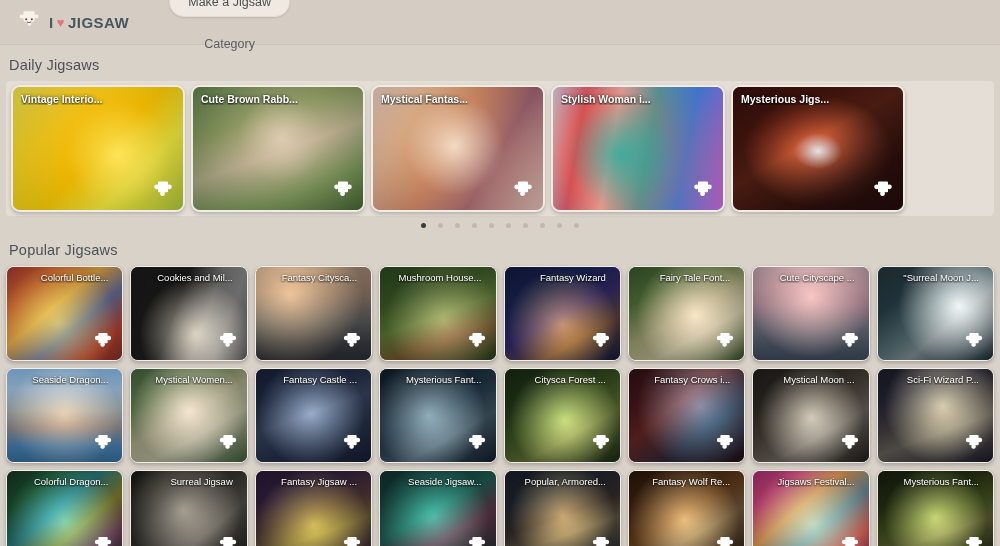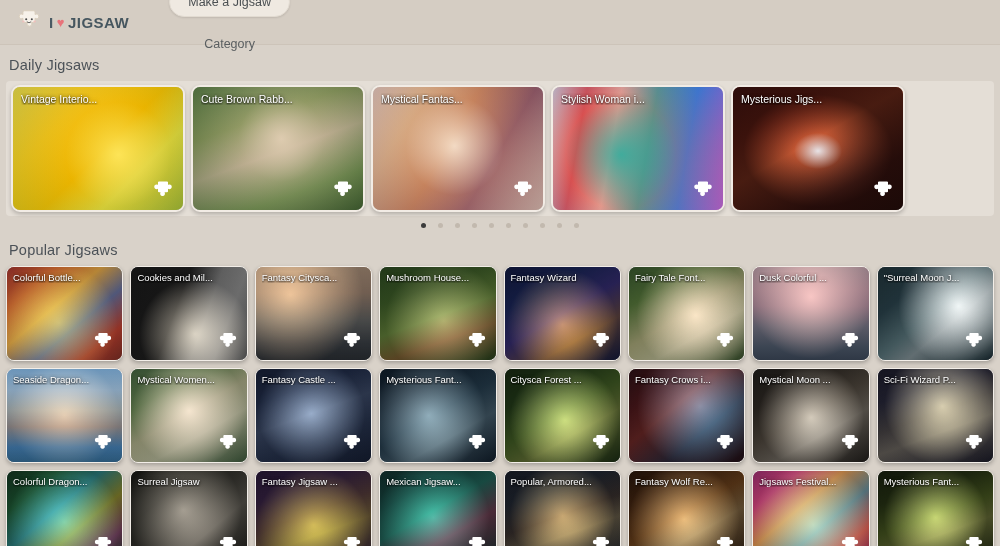--- a/index.html
+++ b/index.html
@@ -47,21 +47,21 @@
   }
 
   
   .section-title {
     font-size: 14.5px; color: #4b5157;
     padding: 12px 0 8px 9px;
     letter-spacing: .2px;
   }
 
   
-  #daily-wrap { padding: 0 6px; }
+  #daily-wrap { padding: 0 6px; font-weight: bold; }
   #daily-strip {
     display: flex; gap: 6px;
     background: #e4ded6;
     border-radius: 4px;
     padding: 4px 5px;
   }
   .daily-card {
     position: relative;
     width: 174px; height: 127px;
     border-radius: 9px;
@@ -107,20 +107,21 @@
   }
   .pop-card {
     position: relative;
     height: 95px;
     border-radius: 8px;
     overflow: hidden;
     background: #999;
     border: 1.5px solid #f3eee8;
     box-shadow: 0 2px 4px rgba(0,0,0,.25);
     cursor: pointer;
+    text-align: right;
   }
   .pop-card .thumb { position: absolute; inset: 0; }
   .pop-card .card-title { font-size: 9.5px; left: 6px; top: 5px; right: 14px; }
 
   
   .pz { display: block; width: 100%; height: 100%; }
 </style>
 </head>
 <body>
 
@@ -268,21 +269,21 @@
         <div class="thumb" style="background-image:radial-gradient(circle at 58% 52%, rgba(255,235,205,.85) 0%, rgba(40,60,30,.5) 72%),linear-gradient(150deg,#2e4a2a 0%,#5c7a3c 25%,#d8c39a 50%,#f0dcc0 68%,#2a3c22 100%);background-size:cover;"></div>
         <div class="card-title">Fairy Tale Font...</div>
         <span class="badge">
           <svg class="pz" viewBox="0 0 64 64">
             <path d="M23 10h18a2.5 2.5 0 012.5 2.5V18c3-2.2 8.5-1.2 8.5 4.4s-5.5 6.6-8.5 4.4v5.7A2.5 2.5 0 0141 35h-5.6c2.2 3 1.2 8.6-4.4 8.6s-6.6-5.6-4.4-8.6H23a2.5 2.5 0 01-2.5-2.5v-5.7C17.5 29 12 28 12 22.4S17.5 15.8 20.5 18v-5.5A2.5 2.5 0 0123 10z" fill="#ffffff"></path>
           </svg>
         </span>
       </div>
       <div class="pop-card">
         <div class="thumb" style="background-image:radial-gradient(circle at 50% 32%, rgba(255,210,205,.8) 0%, rgba(60,70,85,.5) 72%),linear-gradient(180deg,#f0b8b8 0%,#e8a0a8 24%,#c98a96 42%,#7a6e78 64%,#3b4450 86%,#222a36 100%);background-size:cover;"></div>
-        <div class="card-title">Dusk Colorful ...</div>
+        <div class="card-title">Cute Cityscape ...</div>
         <span class="badge">
           <svg class="pz" viewBox="0 0 64 64">
             <path d="M23 10h18a2.5 2.5 0 012.5 2.5V18c3-2.2 8.5-1.2 8.5 4.4s-5.5 6.6-8.5 4.4v5.7A2.5 2.5 0 0141 35h-5.6c2.2 3 1.2 8.6-4.4 8.6s-6.6-5.6-4.4-8.6H23a2.5 2.5 0 01-2.5-2.5v-5.7C17.5 29 12 28 12 22.4S17.5 15.8 20.5 18v-5.5A2.5 2.5 0 0123 10z" fill="#ffffff"></path>
           </svg>
         </span>
       </div>
       <div class="pop-card">
         <div class="thumb" style="background-image:radial-gradient(circle at 70% 42%, rgba(245,250,250,.9) 0%, rgba(25,40,45,.65) 62%),linear-gradient(140deg,#1a2a2e 0%,#2d4550 26%,#8fb0b4 48%,#e8eef0 62%,#1c2a30 92%);background-size:cover;"></div>
         <div class="card-title">"Surreal Moon J...</div>
         <span class="badge">
@@ -385,21 +386,21 @@
         <div class="thumb" style="background-image:radial-gradient(circle at 50% 58%, rgba(230,210,110,.6) 0%, rgba(26,16,36,.7) 72%),linear-gradient(160deg,#2a1a3a 0%,#4a2f52 24%,#8f6a3a 46%,#d8c23a 64%,#1a1024 100%);background-size:cover;"></div>
         <div class="card-title">Fantasy Jigsaw ...</div>
         <span class="badge">
           <svg class="pz" viewBox="0 0 64 64">
             <path d="M23 10h18a2.5 2.5 0 012.5 2.5V18c3-2.2 8.5-1.2 8.5 4.4s-5.5 6.6-8.5 4.4v5.7A2.5 2.5 0 0141 35h-5.6c2.2 3 1.2 8.6-4.4 8.6s-6.6-5.6-4.4-8.6H23a2.5 2.5 0 01-2.5-2.5v-5.7C17.5 29 12 28 12 22.4S17.5 15.8 20.5 18v-5.5A2.5 2.5 0 0123 10z" fill="#ffffff"></path>
           </svg>
         </span>
       </div>
       <div class="pop-card">
         <div class="thumb" style="background-image:radial-gradient(circle at 46% 50%, rgba(90,220,195,.55) 0%, rgba(14,36,34,.7) 72%),linear-gradient(150deg,#0e2a28 0%,#16564e 24%,#2fa08a 44%,#d83a6a 66%,#0c201e 100%);background-size:cover;"></div>
-        <div class="card-title">Mexican Jigsaw...</div>
+        <div class="card-title">Seaside Jigsaw...</div>
         <span class="badge">
           <svg class="pz" viewBox="0 0 64 64">
             <path d="M23 10h18a2.5 2.5 0 012.5 2.5V18c3-2.2 8.5-1.2 8.5 4.4s-5.5 6.6-8.5 4.4v5.7A2.5 2.5 0 0141 35h-5.6c2.2 3 1.2 8.6-4.4 8.6s-6.6-5.6-4.4-8.6H23a2.5 2.5 0 01-2.5-2.5v-5.7C17.5 29 12 28 12 22.4S17.5 15.8 20.5 18v-5.5A2.5 2.5 0 0123 10z" fill="#ffffff"></path>
           </svg>
         </span>
       </div>
       <div class="pop-card">
         <div class="thumb" style="background-image:radial-gradient(circle at 50% 48%, rgba(255,225,160,.6) 0%, rgba(18,22,30,.75) 70%),linear-gradient(160deg,#151820 0%,#2a3038 26%,#6e4a2a 48%,#e8c070 64%,#12151c 100%);background-size:cover;"></div>
         <div class="card-title">Popular, Armored...</div>
         <span class="badge">

